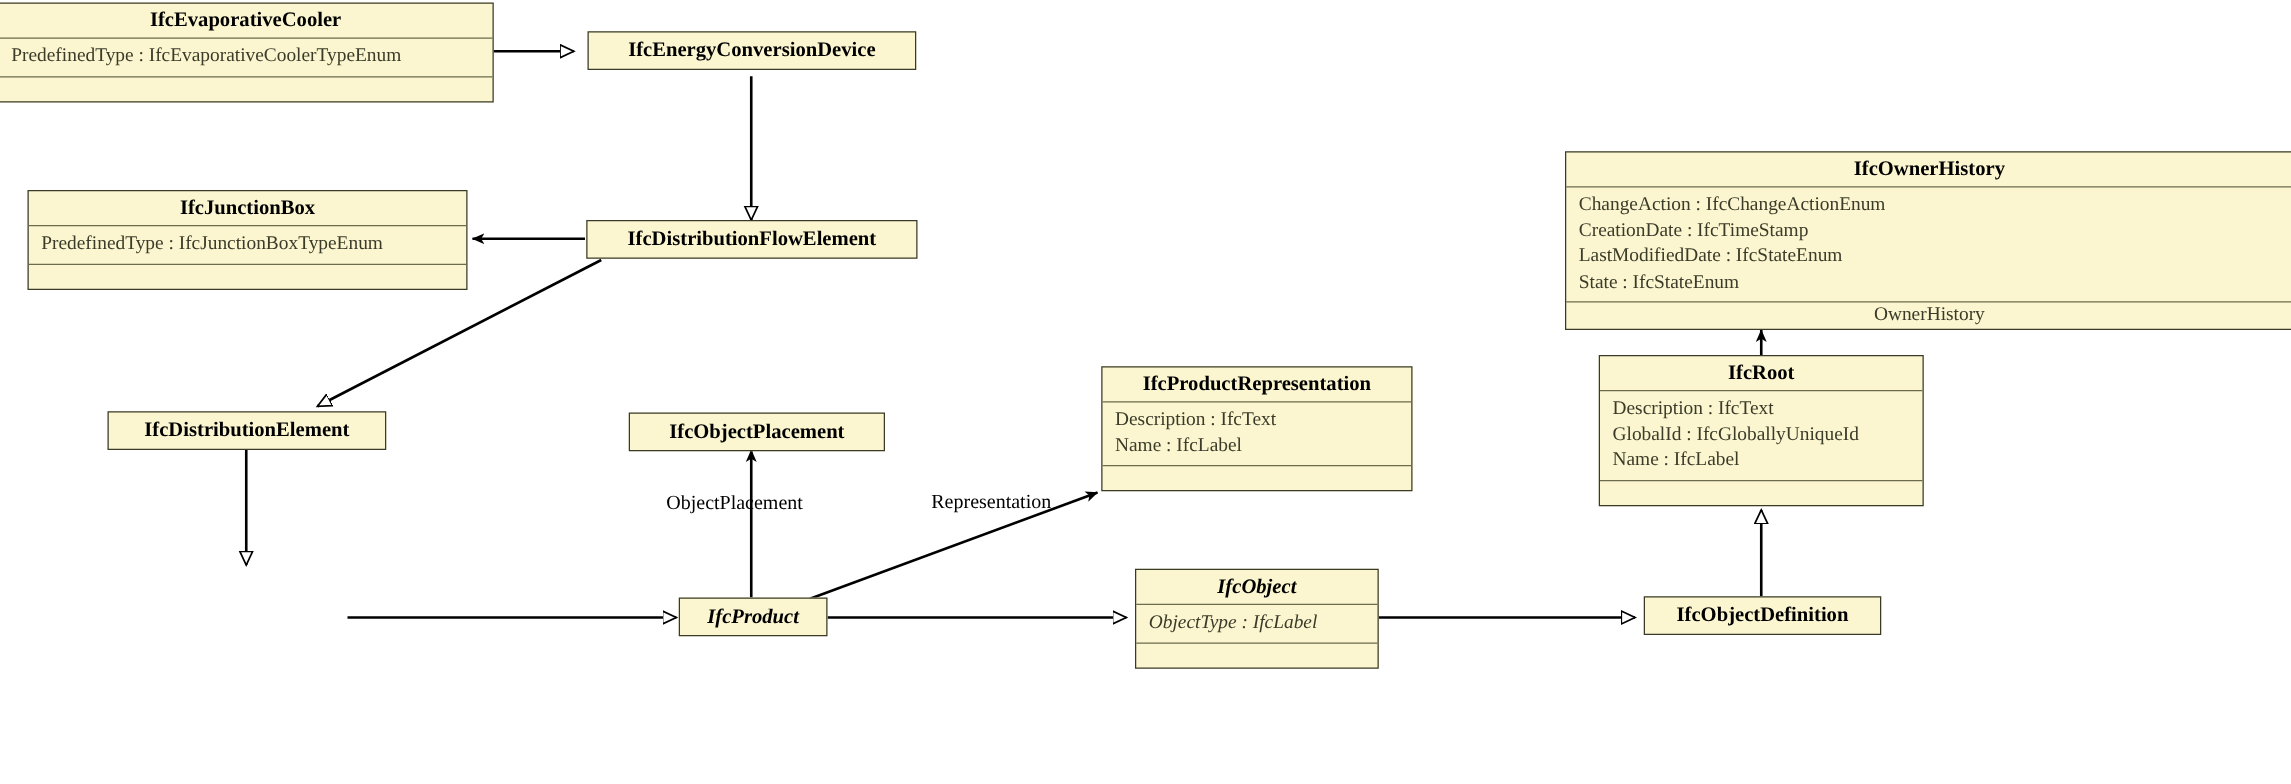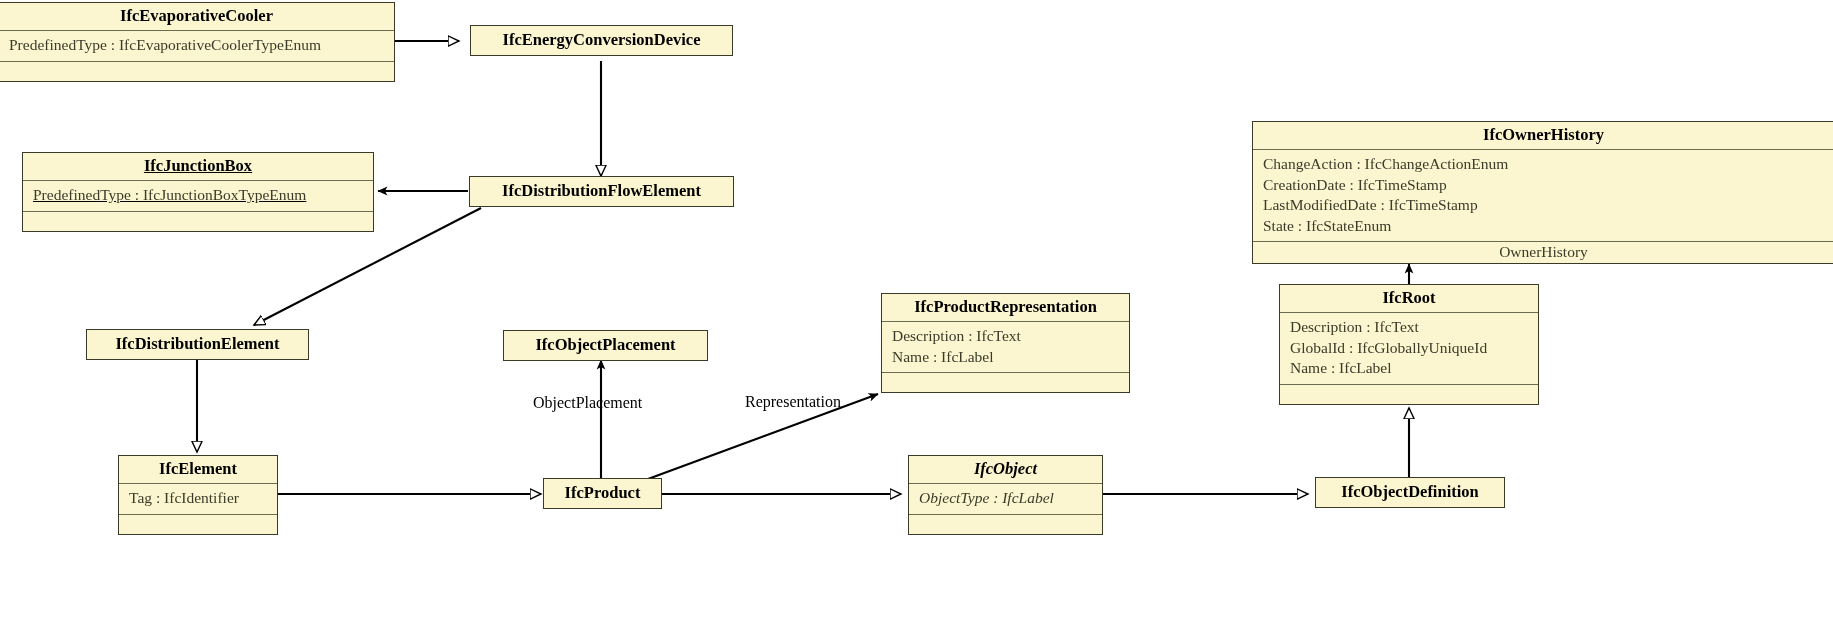--- a/index.html
+++ b/index.html
@@ -116,21 +116,21 @@
     <div class="uml-attrs">
       <div class="uml-attr">PredefinedType : IfcEvaporativeCoolerTypeEnum</div>
     </div>
     <div class="uml-ops"></div>
   </div>
 
   <div class="uml-class compact" style="left:470px; top:25px; width:263px;">
     <div class="uml-name">IfcEnergyConversionDevice</div>
   </div>
 
-  <div class="uml-class" style="left:22px; top:152px; width:352px;text-decoration:underline;">
+  <div class="uml-class" style="left:22px; top:152px; width:352px;">
     <div class="uml-name">IfcJunctionBox</div>
     <div class="uml-attrs">
       <div class="uml-attr">PredefinedType : IfcJunctionBoxTypeEnum</div>
     </div>
     <div class="uml-ops"></div>
   </div>
 
   <div class="uml-class compact" style="left:469px; top:176px; width:265px;">
     <div class="uml-name">IfcDistributionFlowElement</div>
   </div>
@@ -150,47 +150,40 @@
       <div class="uml-attr">Name : IfcLabel</div>
     </div>
     <div class="uml-ops"></div>
   </div>
 
   <div class="uml-class" style="left:1252px; top:121px; width:583px;">
     <div class="uml-name">IfcOwnerHistory</div>
     <div class="uml-attrs">
       <div class="uml-attr">ChangeAction : IfcChangeActionEnum</div>
       <div class="uml-attr">CreationDate : IfcTimeStamp</div>
-      <div class="uml-attr">LastModifiedDate : IfcTimeStamp</div>
+      <div class="uml-attr">LastModifiedDate : IfcStateEnum</div>
       <div class="uml-attr">State : IfcStateEnum</div>
     </div>
     <div class="uml-ops">
       <div class="uml-ops-text">OwnerHistory</div>
     </div>
   </div>
 
   <div class="uml-class" style="left:1279px; top:284px; width:260px;">
     <div class="uml-name">IfcRoot</div>
     <div class="uml-attrs">
       <div class="uml-attr">Description : IfcText</div>
       <div class="uml-attr">GlobalId : IfcGloballyUniqueId</div>
       <div class="uml-attr">Name : IfcLabel</div>
     </div>
     <div class="uml-ops"></div>
   </div>
 
-  <div class="uml-class" style="left:118px; top:455px; width:160px;">
-    <div class="uml-name">IfcElement</div>
-    <div class="uml-attrs">
-      <div class="uml-attr">Tag : IfcIdentifier</div>
-    </div>
-    <div class="uml-ops"></div>
-  </div>
-
-  <div class="uml-class compact" style="left:543px; top:478px; width:119px;">
+
+  <div class="uml-class compact" style="left:543px; top:478px; width:119px;font-style:italic;">
     <div class="uml-name">IfcProduct</div>
   </div>
 
   <div class="uml-class" style="left:908px; top:455px; width:195px;font-style:italic;">
     <div class="uml-name">IfcObject</div>
     <div class="uml-attrs">
       <div class="uml-attr">ObjectType : IfcLabel</div>
     </div>
     <div class="uml-ops"></div>
   </div>

